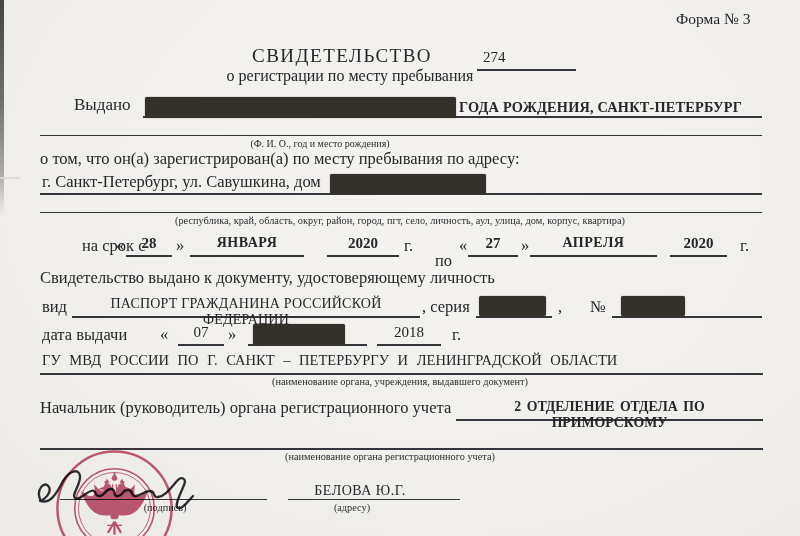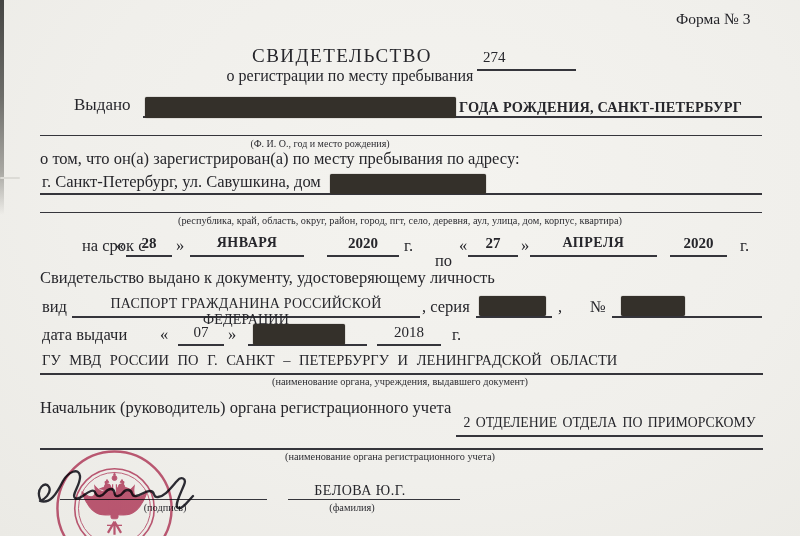--- a/index.html
+++ b/index.html
@@ -55,21 +55,21 @@
   <div class="rule thin" style="left:40px;top:135px;width:722px;"></div>
   <div class="abs small-caption" style="left:150px;top:138px;width:340px;font-size:10px;">(Ф. И. О., год и место рождения)</div>
 
   <div class="abs lbl" style="left:40px;top:149px;">о том, что он(а) зарегистрирован(а) по месту пребывания по адресу:</div>
 
   <div class="ucell" style="left:40px;top:173px;width:722px;"></div>
   <div class="abs lbl" style="left:42px;top:172px;">г. Санкт-Петербург, ул. Савушкина, дом</div>
   <div class="redact" style="left:330px;top:174px;width:156px;height:20px;"></div>
 
   <div class="rule thin" style="left:40px;top:212px;width:722px;"></div>
-  <div class="abs small-caption" style="left:88px;top:215px;width:624px;">(республика, край, область, округ, район, город, пгт, село, деревня, аул, улица, дом, корпус, квартира)</div>
+  <div class="abs small-caption" style="left:88px;top:215px;width:624px;">(республика, край, область, округ, район, город, пгт, село, личность, аул, улица, дом, корпус, квартира)</div>
 
   <div class="abs lbl" style="left:42px;top:236px;margin-left:40px;">на срок с</div>
   <div class="abs quote" style="left:116px;top:236px;">«</div>
   <div class="ucell val" style="left:126px;top:235px;width:46px;">28</div>
   <div class="abs quote" style="left:176px;top:236px;">»</div>
   <div class="ucell month" style="left:190px;top:235px;width:114px;">ЯНВАРЯ</div>
   <div class="ucell val" style="left:327px;top:235px;width:72px;">2020</div>
   <div class="abs lbl" style="left:404px;top:236px;">г.</div>
   <div class="abs lbl" style="left:435px;top:236px;margin-top:15px;">по</div>
   <div class="abs quote" style="left:459px;top:236px;">«</div>
@@ -98,29 +98,29 @@
   <div class="ucell" style="left:248px;top:324px;width:119px;"></div>
   <div class="redact" style="left:253px;top:324px;width:92px;height:21px;"></div>
   <div class="ucell" style="left:377px;top:324px;width:64px;font-size:15px;font-weight:normal;">2018</div>
   <div class="abs lbl" style="left:452px;top:325px;">г.</div>
 
   <div class="abs" style="left:42px;top:352px;font-size:14.5px;word-spacing:5px;">ГУ МВД РОССИИ ПО Г. САНКТ – ПЕТЕРБУРГУ И ЛЕНИНГРАДСКОЙ ОБЛАСТИ</div>
   <div class="rule" style="left:40px;top:373px;width:723px;"></div>
   <div class="abs small-caption" style="left:200px;top:376px;width:400px;">(наименование органа, учреждения, выдавшего документ)</div>
 
   <div class="abs lbl" style="left:40px;top:398px;">Начальник (руководитель) органа регистрационного учета</div>
-  <div class="ucell" style="left:456px;top:399px;width:307px;font-size:13.8px;font-weight:normal;word-spacing:2px;margin-top:16px;">2 ОТДЕЛЕНИЕ ОТДЕЛА ПО ПРИМОРСКОМУ</div>
+  <div class="ucell" style="left:456px;top:399px;width:307px;font-size:13.8px;font-weight:bold;word-spacing:2px;">2 ОТДЕЛЕНИЕ ОТДЕЛА ПО ПРИМОРСКОМУ</div>
   <div class="rule" style="left:40px;top:448px;width:723px;"></div>
   <div class="abs small-caption" style="left:190px;top:451px;width:400px;">(наименование органа регистрационного учета)</div>
 
   <div class="rule thin" style="left:60px;top:499px;width:207px;"></div>
   <div class="abs small-caption" style="left:115px;top:502px;width:100px;">(подпись)</div>
   <div class="abs" style="left:280px;top:483px;width:160px;text-align:center;font-size:14px;letter-spacing:.5px;">БЕЛОВА  Ю.Г.</div>
   <div class="rule thin" style="left:288px;top:499px;width:172px;"></div>
-  <div class="abs small-caption" style="left:282px;top:502px;width:140px;">(фамилия)</div>
+  <div class="abs small-caption" style="left:282px;top:502px;width:140px;">(адресу)</div>
 
   <svg class="stamp-svg" viewBox="0 0 140 140">
     <g fill="none" stroke="#c04b6d">
       <circle cx="70" cy="70" r="61" stroke-width="2.6"></circle>
       <circle cx="70" cy="70" r="42.5" stroke-width="1.7"></circle>
       <circle cx="70" cy="70" r="38.5" stroke-width="1"></circle>
     </g>
     <defs>
       <path id="ringPath" d="M70,122 A52,52 0 1,1 69.9,122"></path>
       <path id="botPath" d="M20,70 A50,50 0 0,0 120,70"></path>

